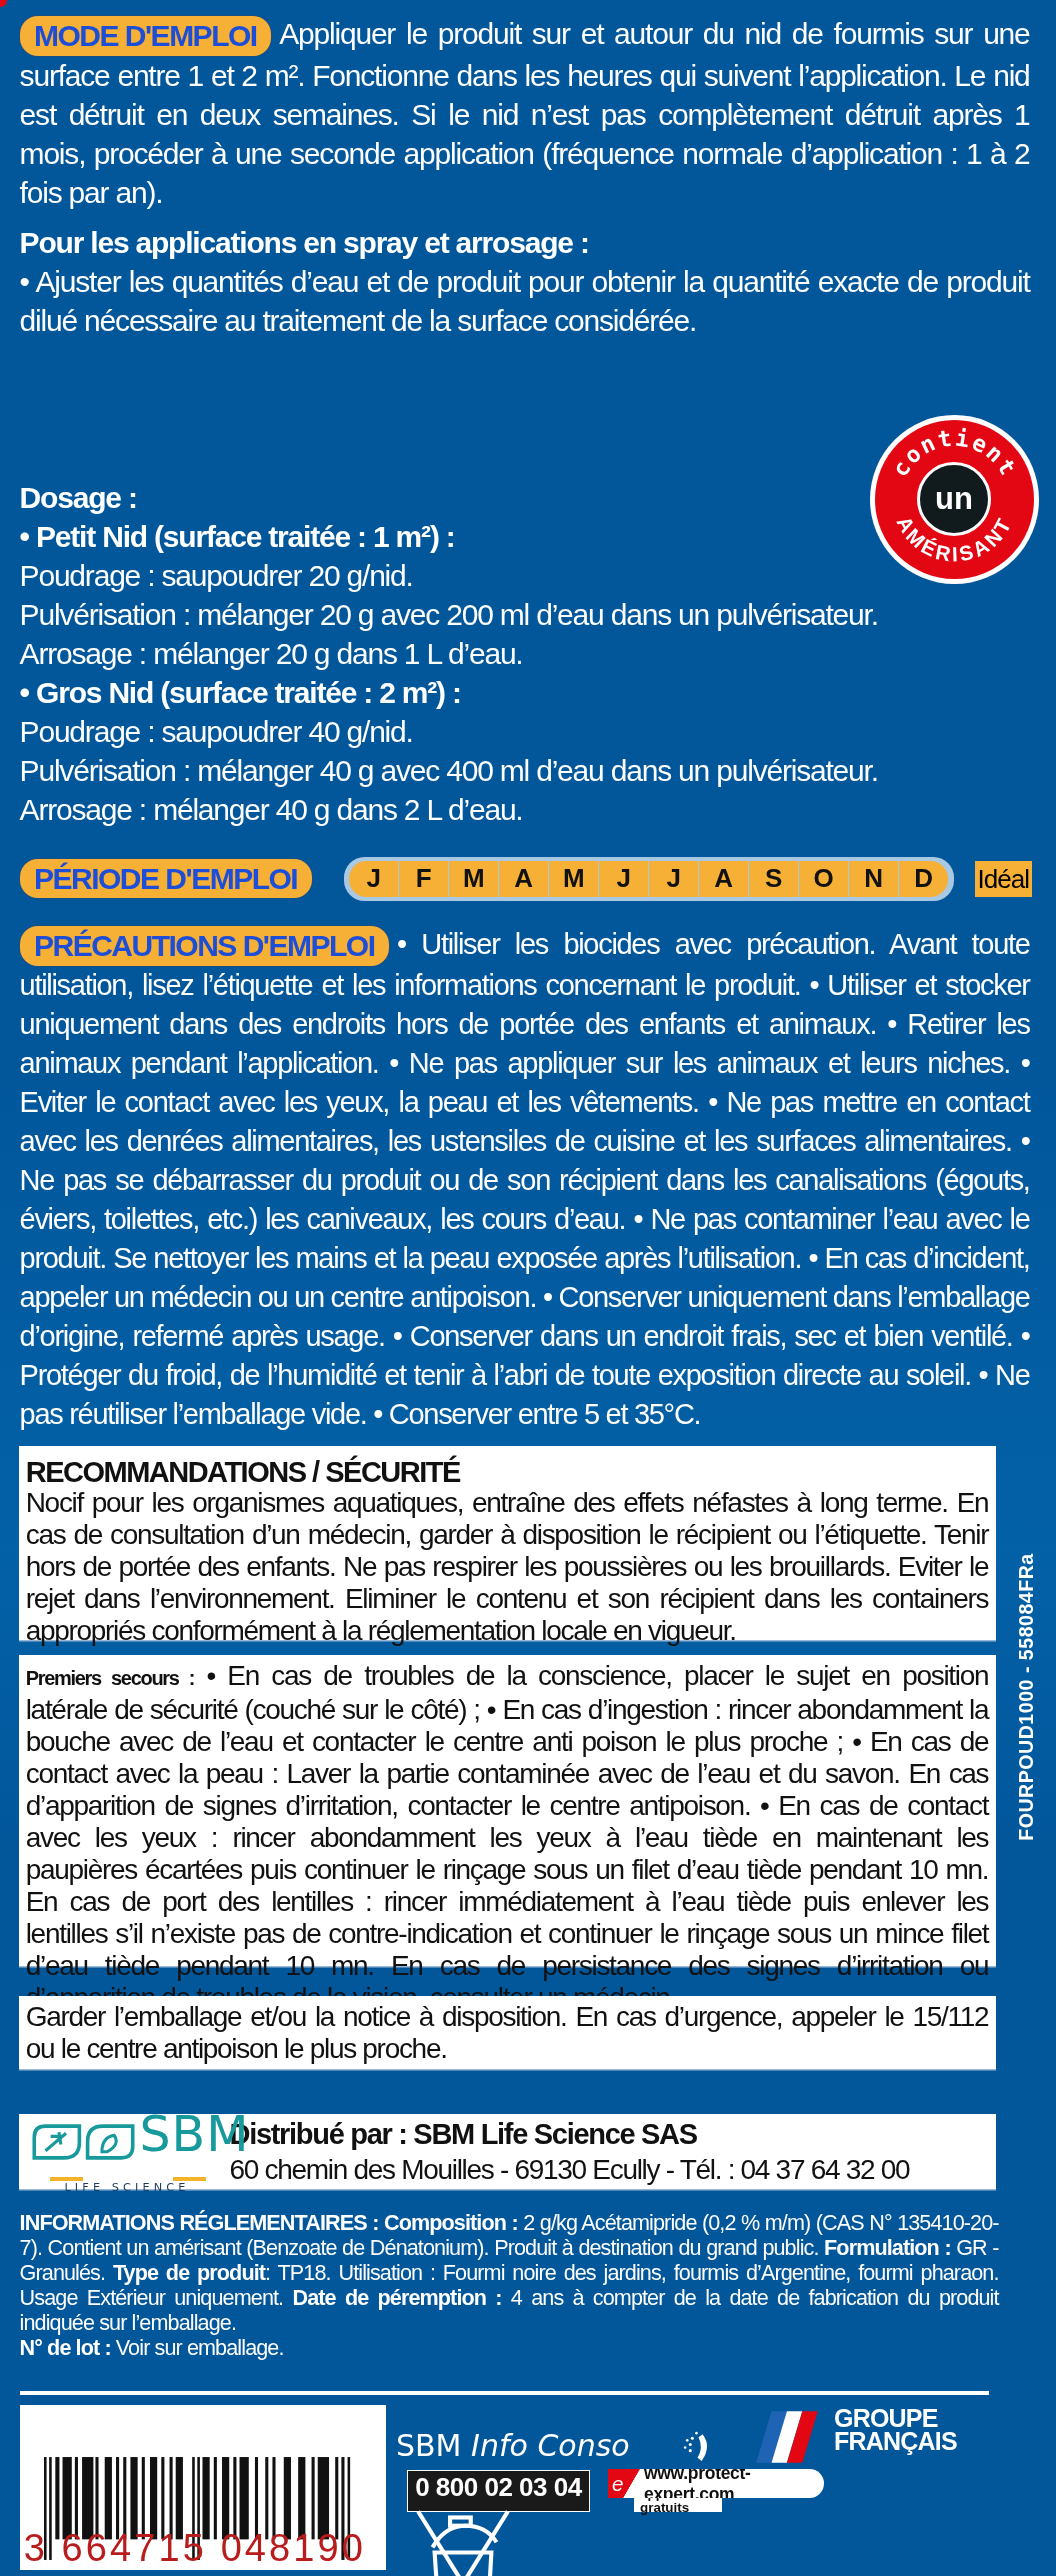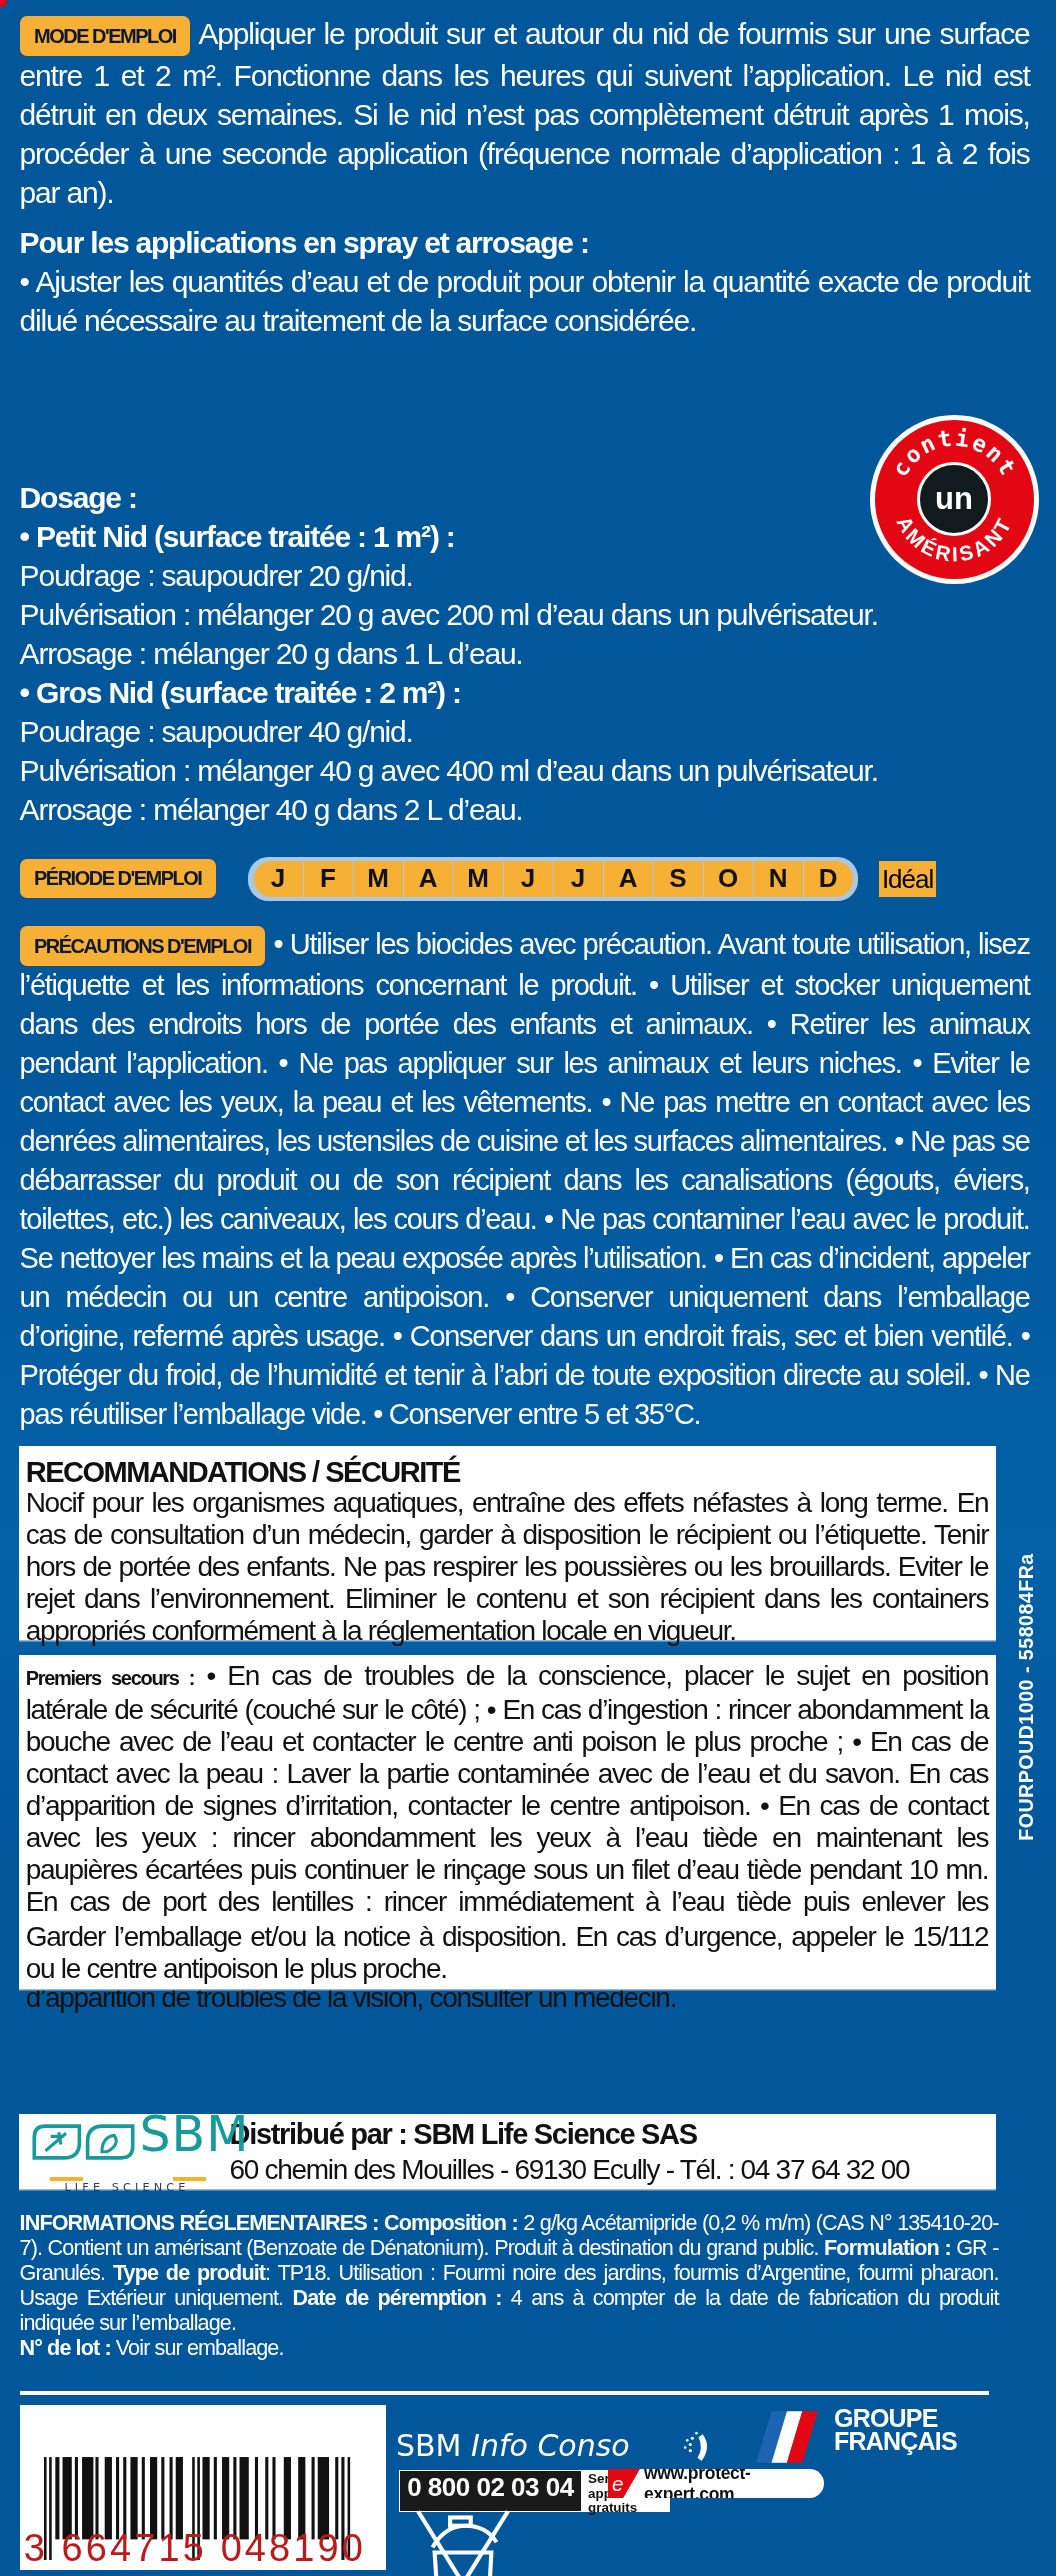--- a/index.html
+++ b/index.html
@@ -15,26 +15,26 @@
     left: 0; top: 0; width: 1057px; height: 2671px;
     background: linear-gradient(180deg, #02569a 0%, #02579b 40%, #0361a7 58%, #02569a 70%, #02569a 100%);
   }
   .corner-mark {
     position: absolute; left: -6.2px; top: -6.2px; width: 13.4px; height: 13.4px;
     border-radius: 50%; background: #e30613;
   }
   .pill {
     display: inline-block;
     background: #f7b036;
-    color: #0f172a;
+    color: #1d4ed8;
     font-weight: bold;
-    border-radius: 7px;
+    border-radius: 18px;
     padding: 0 14.4px;
     height: 40px; line-height: 40px;
-    font-size: 20px;
+    font-size: 30px;
     letter-spacing: -1.5px;
     box-shadow: 0 0 0 1px #1a4f85;
     vertical-align: middle;
   }
   .body-text {
     position: absolute; left: 19.6px; width: 1010px;
     font-size: 30px; line-height: 39px;
     letter-spacing: -1.2px;
     color: #fff;
     text-align: justify;
@@ -100,21 +100,21 @@
     padding: 5.2px 7.2px;
     font-size: 28px; line-height: 32px;
     letter-spacing: -1.3px;
     text-align: justify;
     box-shadow: 0 1.5px 0 #9ab8d6;
   }
   .box-reco { top: 1446px; height: 194px; }
   .box-reco h3 { font-size: 29px; font-weight: bold; line-height: 29px; margin-top: 7.2px; letter-spacing: -1.5px; }
   .box-first { top: 1655px; height: 311px; }
   .box-first .bold { font-size: 20px; }
-  .box-keep { top: 1916px; height: 73px; }
+  .box-keep { top: 1996px; height: 73px; }
   .box-dist {
     top: 2114px; height: 75px; padding: 0;
     display: flex; align-items: center;
   }
   .sbm-logo {
     width: 211px; height: 75px; position: relative; flex: none;
   }
   .sbm-logo .mark { position: absolute; left: 11.3px; top: 8.2px; }
   .sbm-logo .letters {
     position: absolute; left: 121px; top: 5.2px;
@@ -148,21 +148,21 @@
   .barcode-wrap { position: absolute; left: 19.6px; top: 2405px; width: 366px; height: 165px; background:#fff; }
   .barcode-wrap svg { position: absolute; left: 24px; top: 52px; }
   .barcode-num {
     position: absolute; left: 4.1px; top: 122px; width: 361px;
     color: #b91c1c; font-size: 38px; letter-spacing: 3.1px; font-family: "Liberation Sans", sans-serif;
   }
 
   .info-conso { position: absolute; left: 396px; top: 2428px; width: 330px; height: 82px; }
   .info-conso .title { font-size: 30px; color: #fff; font-family: "DejaVu Sans", sans-serif; }
   .info-conso .title i { font-style: italic; font-weight: normal; }
-  .info-conso .phone-row { position: absolute; left: 3px; top: 42px; display: flex; height: 42px; }
+  .info-conso .phone-row { position: absolute; left: 11px; top: 42px; display: flex; height: 42px; gap: 44px; }
   .info-conso .phone {
     background: #1a1a1a; color: #fff; font-weight: bold; font-size: 26px;
     padding: 0 7.2px; line-height: 33px; border: 1px solid #fff; letter-spacing: -0.5px;
   }
   .info-conso .free {
     background: #fff; color: #111; font-size: 13.4px; line-height: 14.4px; padding: 2.1px 6.2px;
     font-weight: bold; width: 88px;
   }
   .phone-icon { position: absolute; left: 286px; top: 0px; }
 

